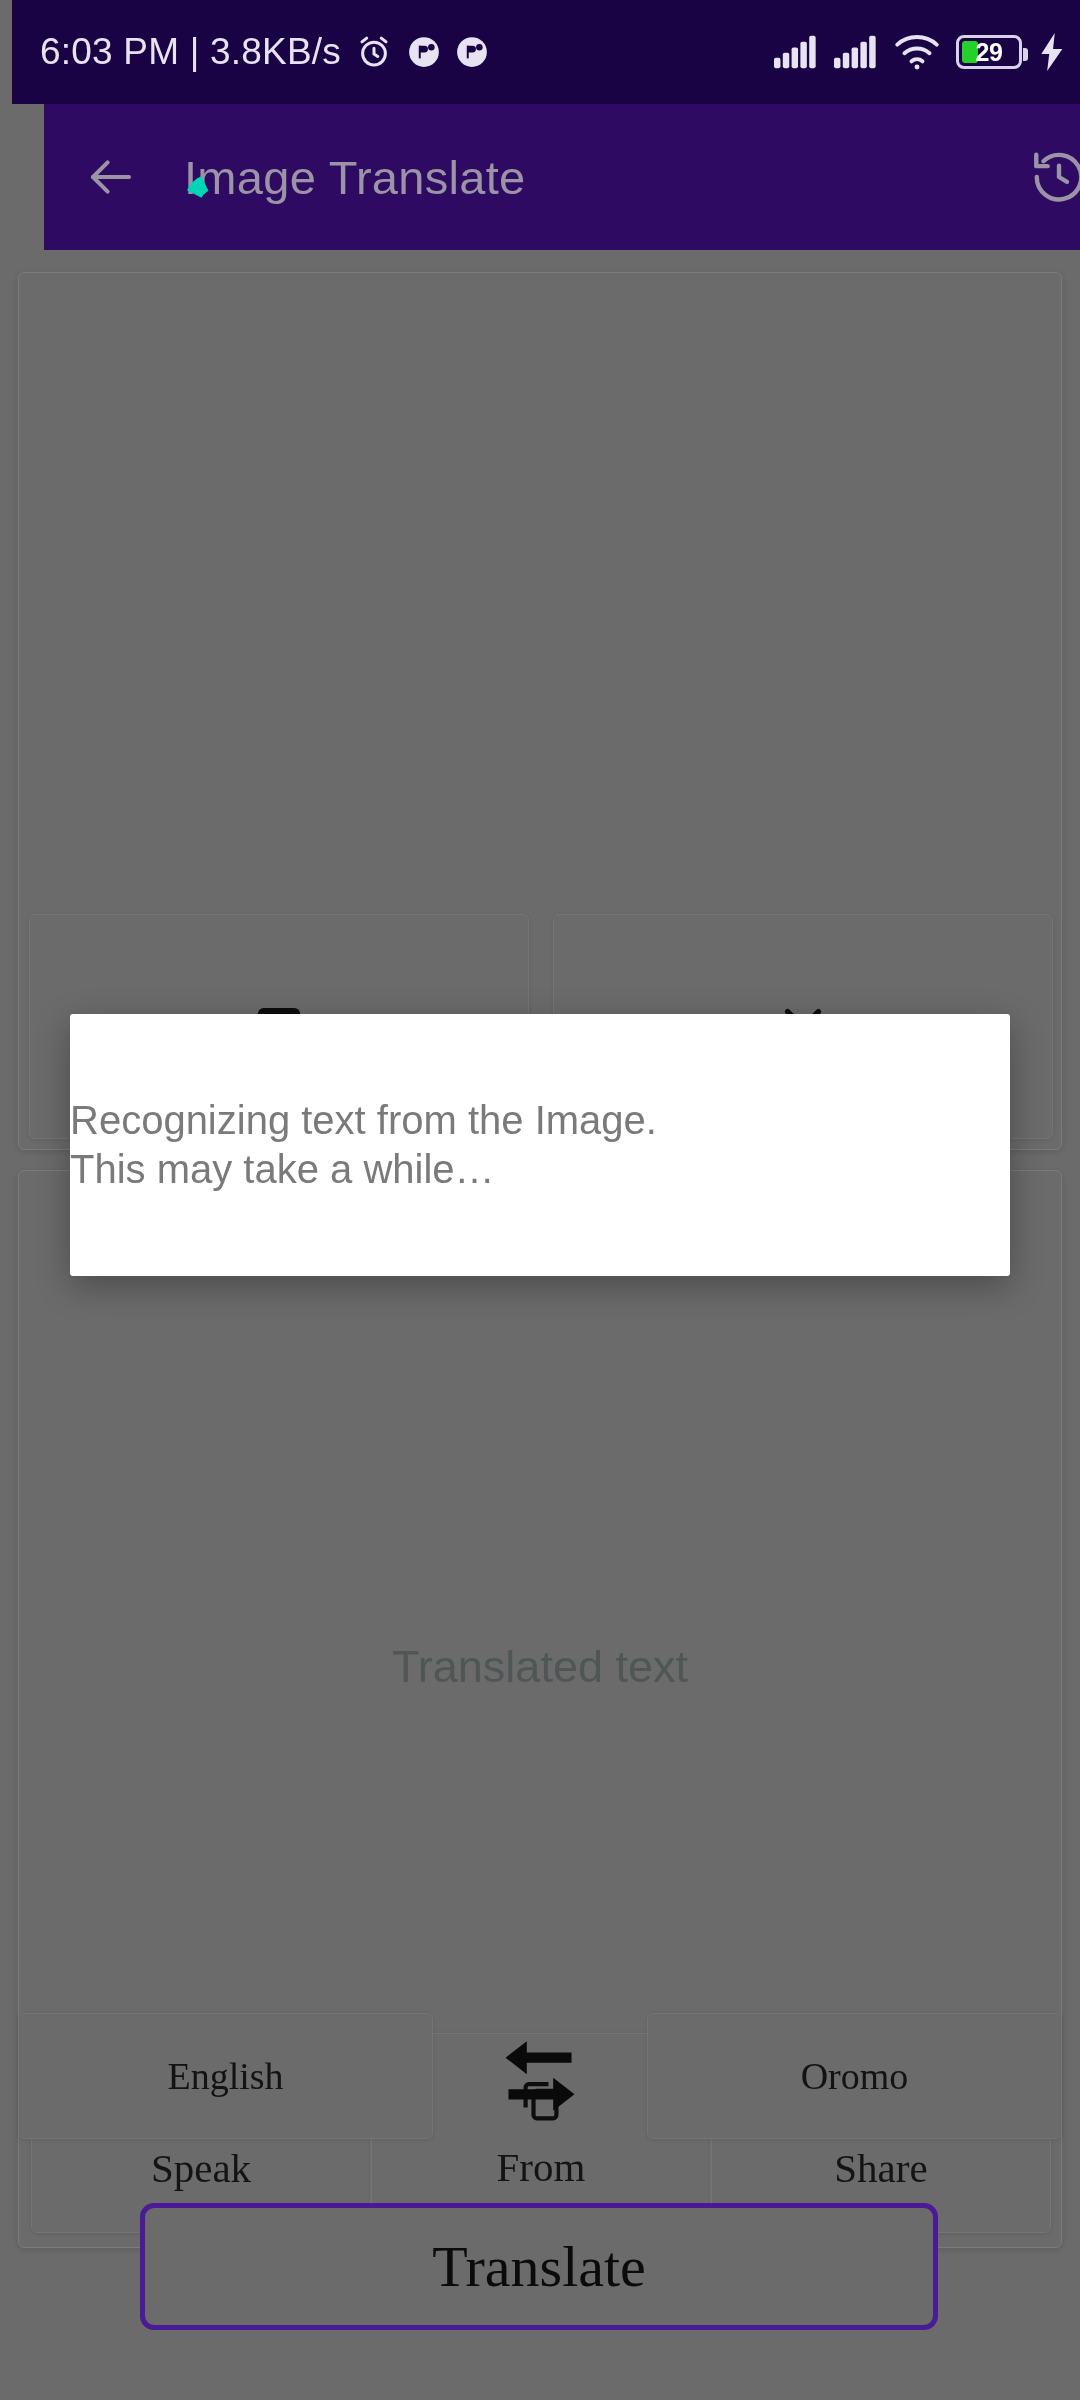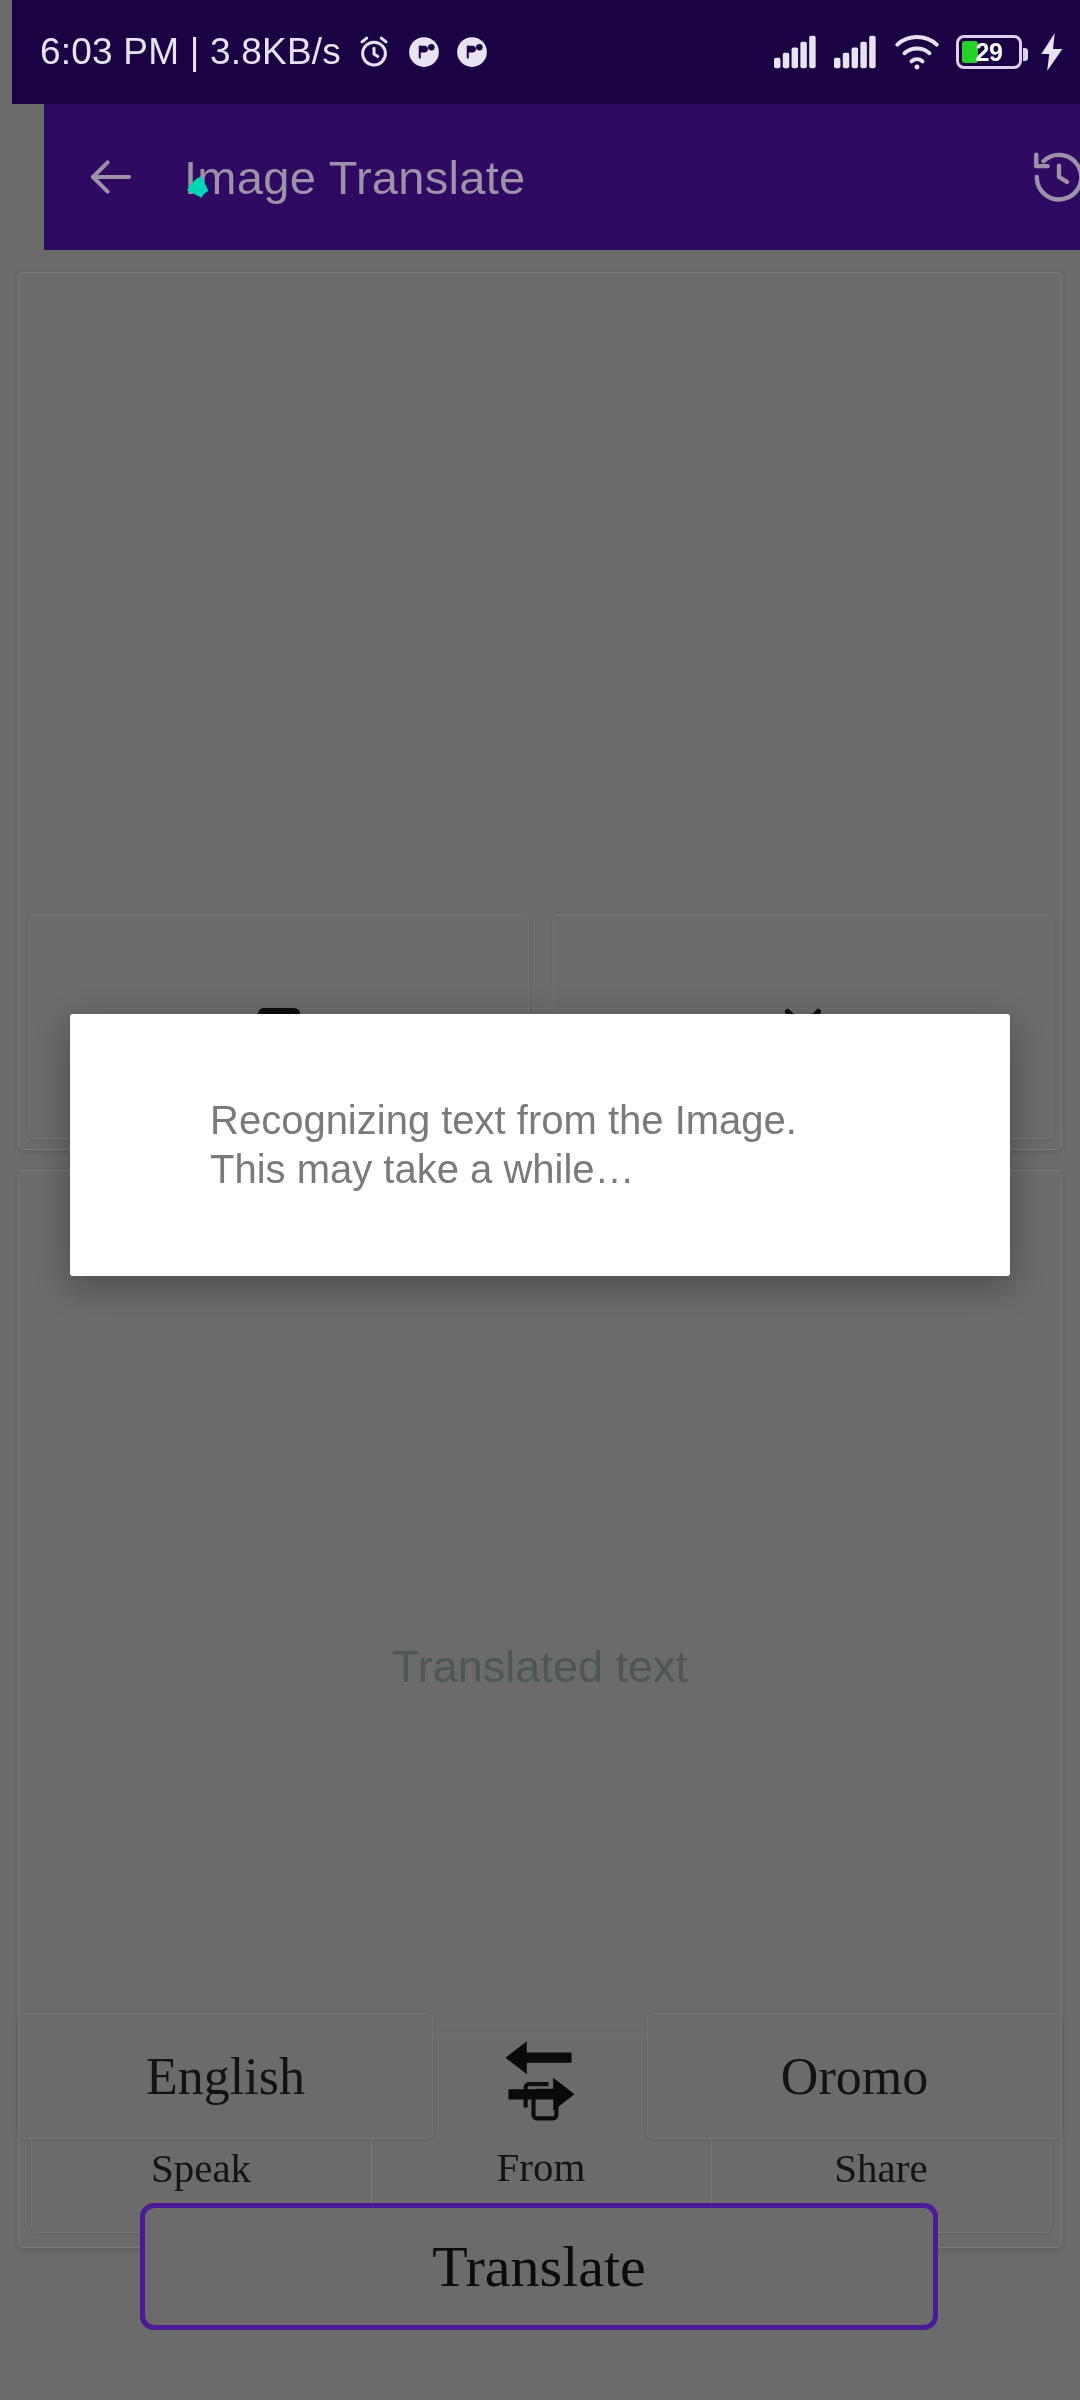--- a/index.html
+++ b/index.html
@@ -206,21 +206,21 @@
   .lang-btn {
     flex: 1;
     height: 100%;
     background: #6b6b6b;
     border: 1.5px solid #757575;
     border-radius: 6px;
     display: flex;
     align-items: center;
     justify-content: center;
     font-family: "Liberation Serif", serif;
-    font-size: 52px;
+    font-size: 38px;
     color: #131313;
     box-shadow: 0 1px 4px rgba(0,0,0,0.10);
   }
   .swap-btn {
     width: 190px;
     height: 100%;
     display: flex;
     align-items: center;
     justify-content: center;
     background: transparent;
@@ -258,21 +258,20 @@
     position: absolute;
     left: 70px;
     top: 1014px;
     width: 940px;
     height: 262px;
     background: #ffffff;
     border-radius: 3px;
     box-shadow: 0 10px 34px rgba(0,0,0,0.30);
     display: flex;
     align-items: center;
-    padding-left: 140px;
     padding-right: 40px;
   }
   .dialog-spinner {
     position: absolute;
     left: 178px;
     top: 154px;
     width: 60px;
     height: 60px;
   }
   .dialog-msg {

